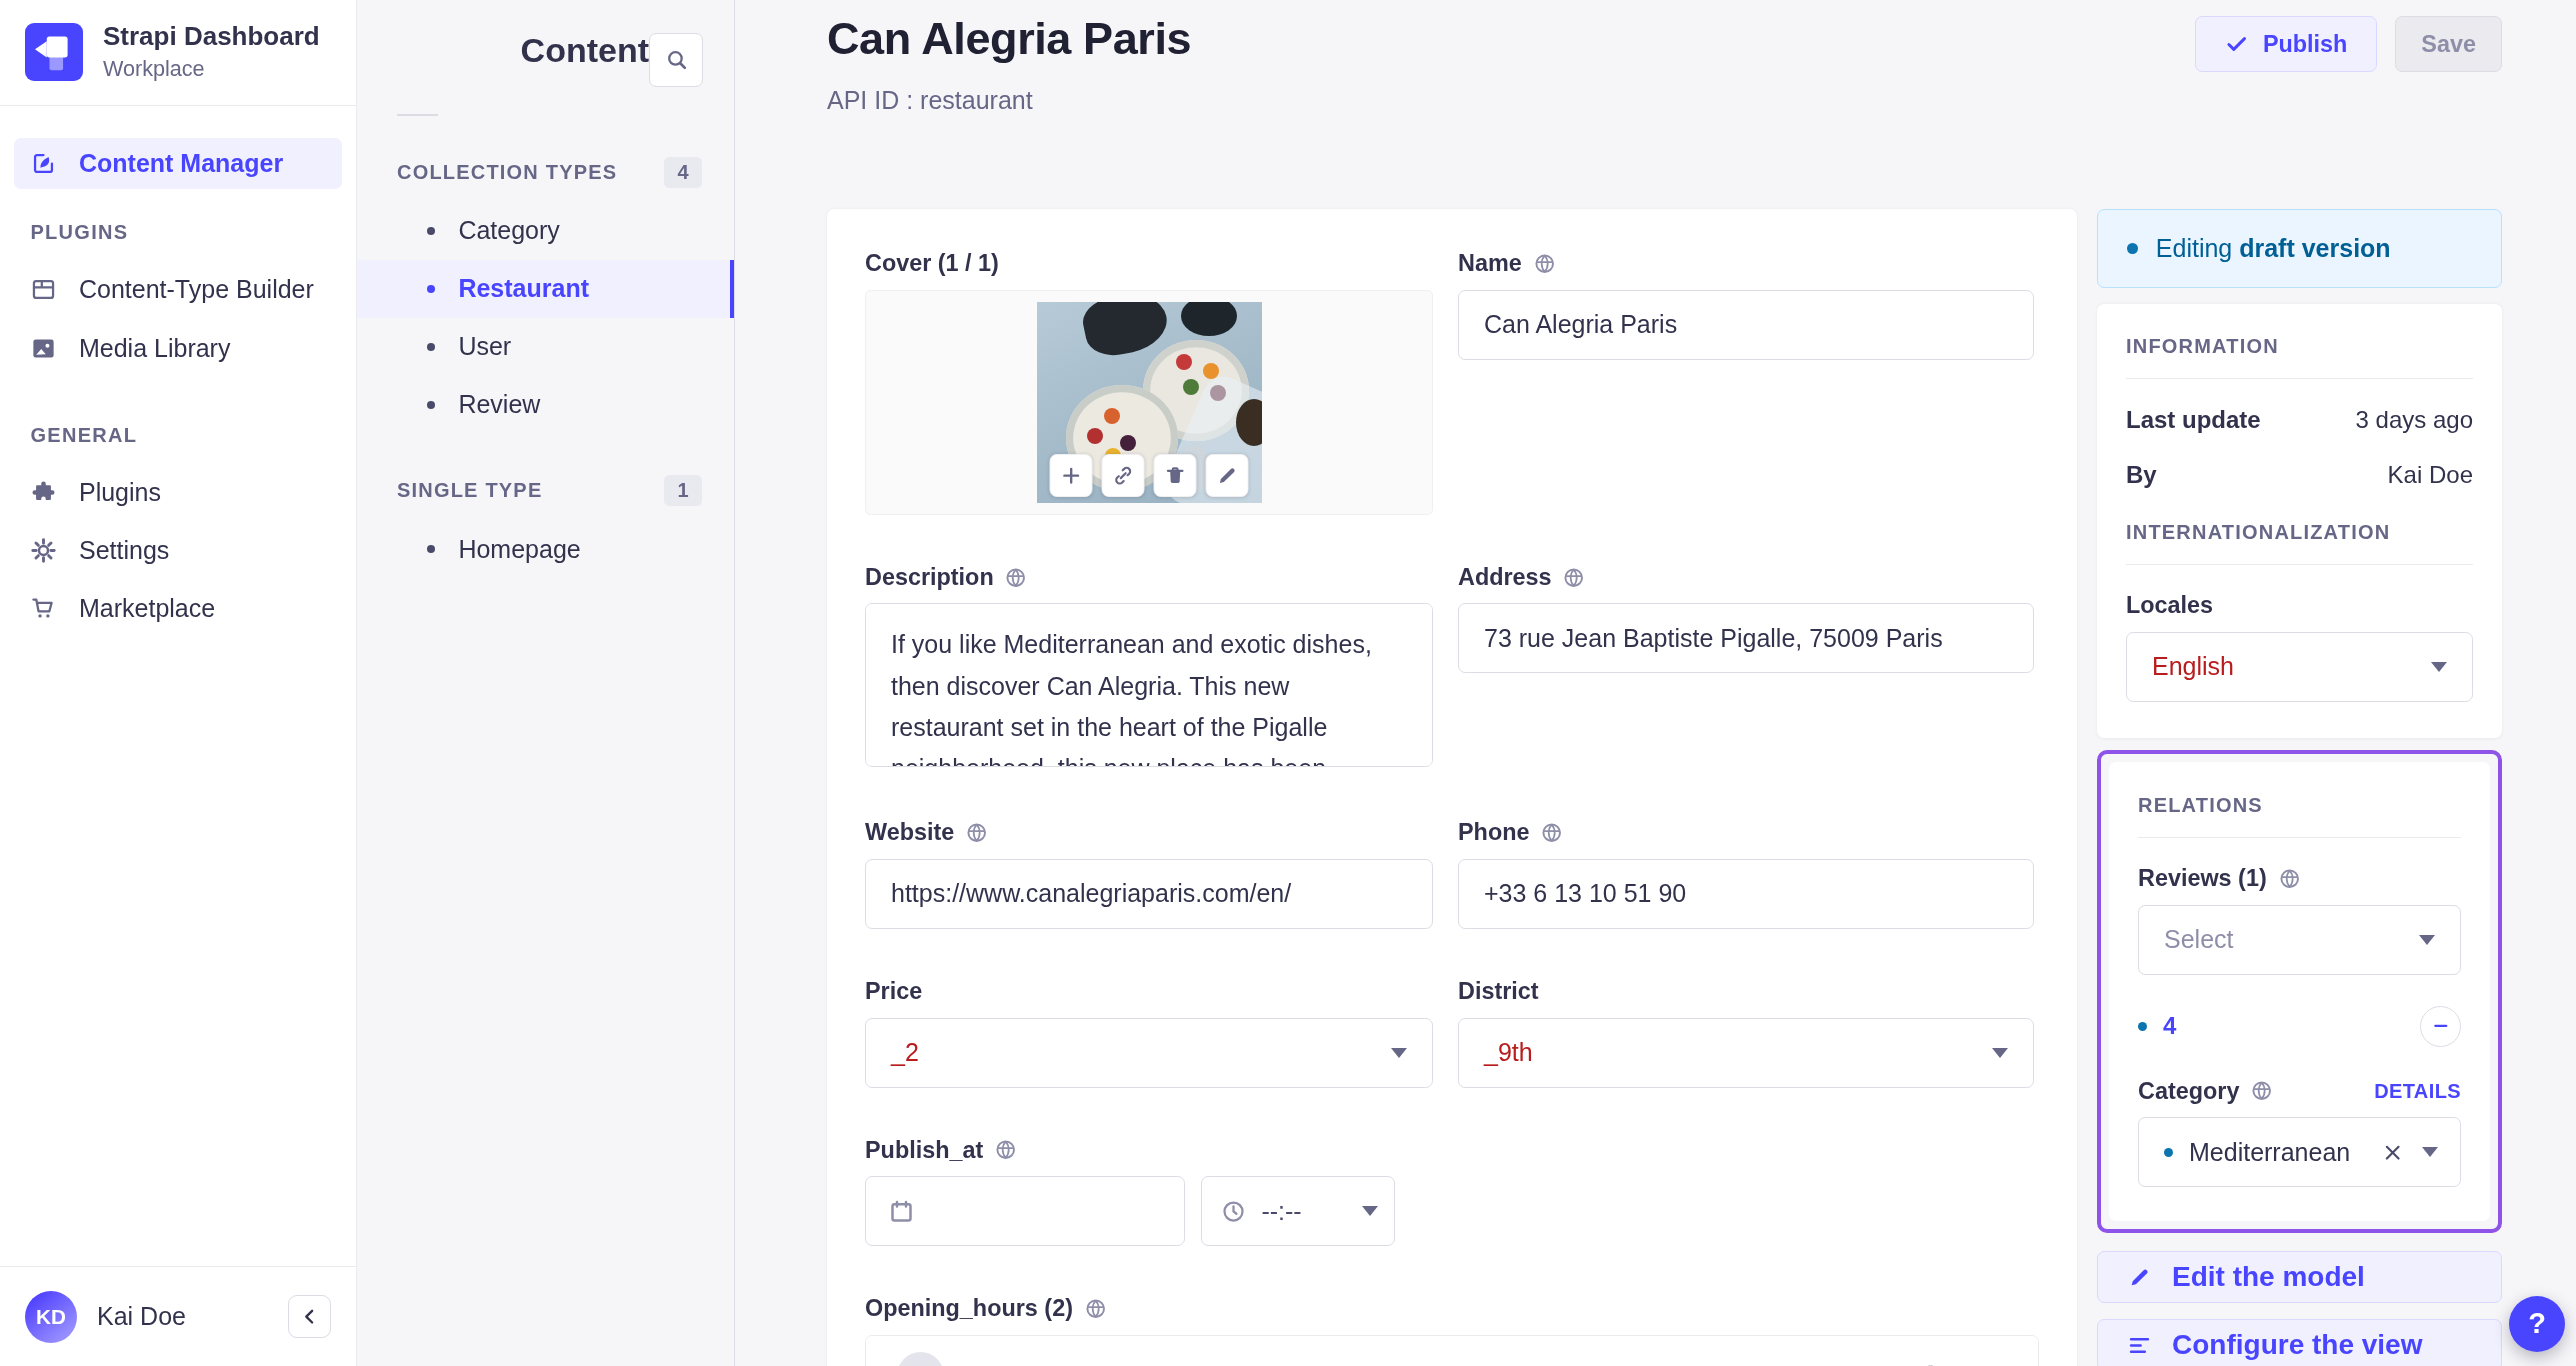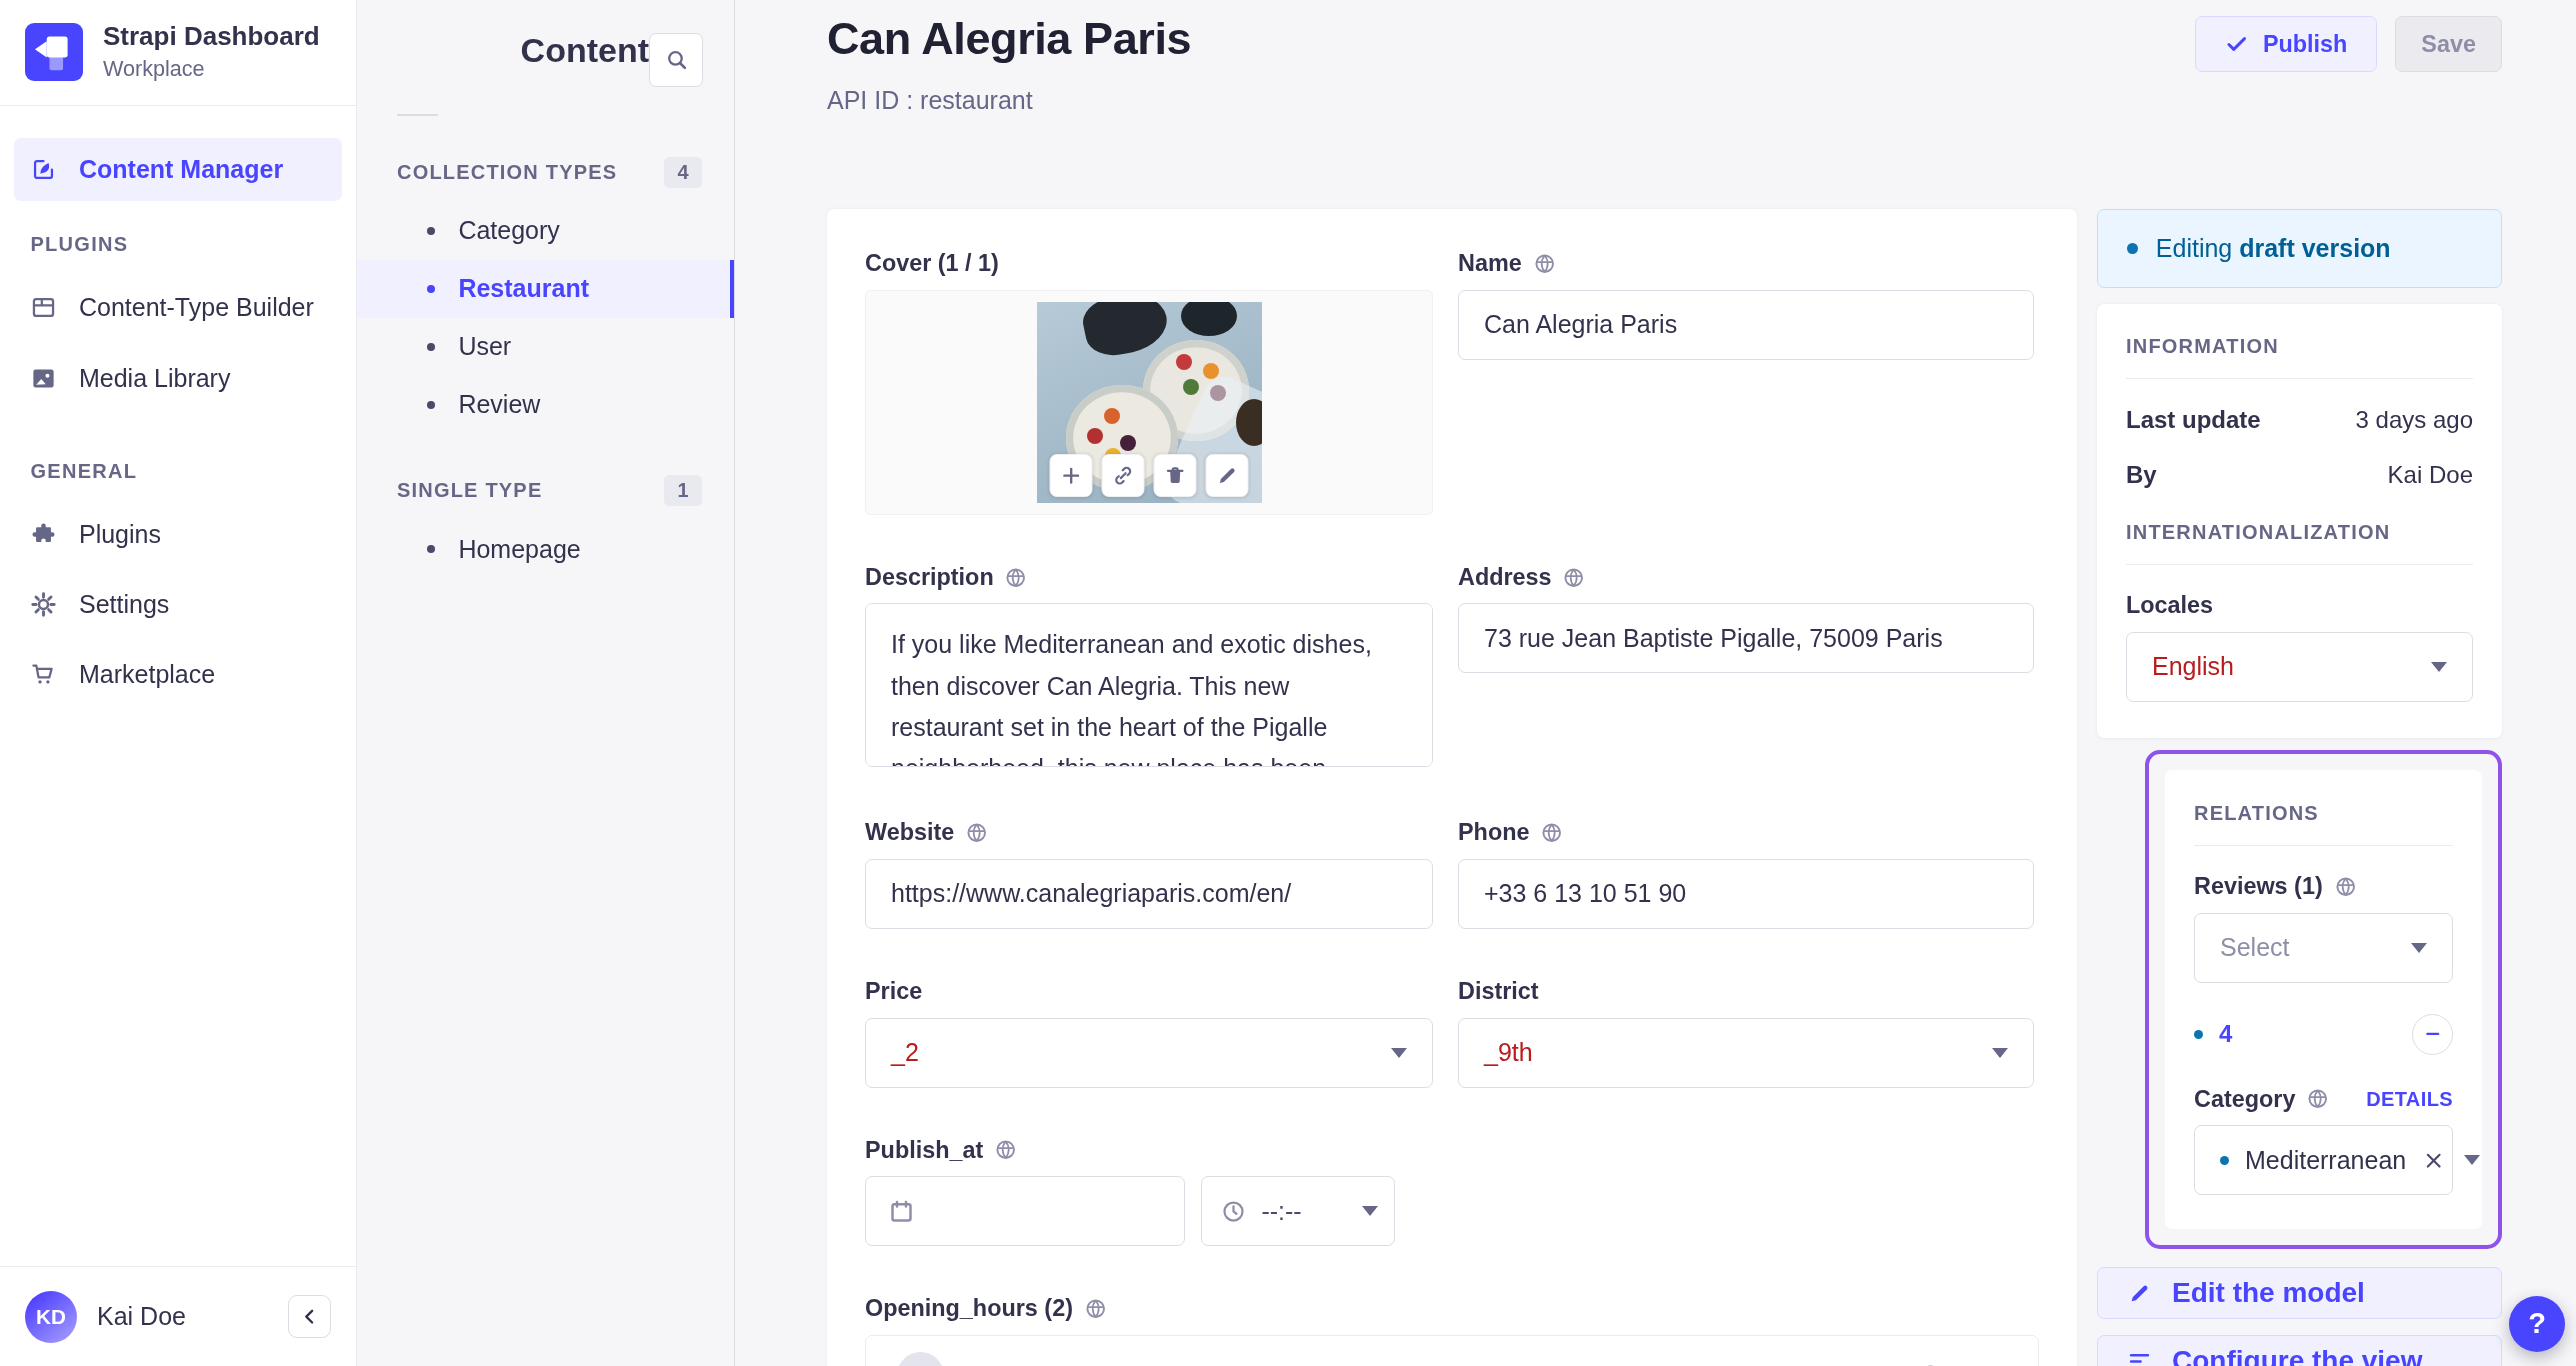--- a/index.html
+++ b/index.html
@@ -10,21 +10,21 @@
   }
   .app { display:flex; width:2576px; height:1366px; }
 
   
   .sidebar { width:357px; background:#fff; border-right:0.9px solid #eaeaef; display:flex; flex-direction:column; flex:0 0 auto; }
   .brand { display:flex; align-items:center; gap:20px; padding:21.6px 25px 23.4px 25px; border-bottom:0.9px solid #eaeaef; }
   .brand-logo { width:58px; height:58px; border-radius:9px; background:#4945ff; flex:0 0 auto; position:relative; overflow:hidden; }
   .brand-title { font-size:26px; font-weight:700; color:#32324d; line-height:1.15; }
   .brand-sub { font-size:21.6px; color:#666687; margin-top:4.5px; }
   .nav { flex:1; padding:32px 14.4px 0 14.4px; }
-  .nav-item { display:flex; align-items:center; gap:21.6px; height:63px; padding:0 16px; border-radius:7.2px; font-size:25px; color:#32324d; margin-bottom:7.2px; cursor:pointer; }
+  .nav-item { display:flex; align-items:center; gap:21.6px; height:51px; padding:0 16px; border-radius:7.2px; font-size:25px; color:#32324d; margin-bottom:7.2px; cursor:pointer; }
   .nav-item svg { flex:0 0 auto; }
   .nav-item.active { background:#f0f0ff; color:#4945ff; font-weight:600; }
   .nav-section-label { font-size:20px; font-weight:700; letter-spacing:1.3px; color:#666687; margin:32px 0 20px 16px; }
   .nav-gap { margin-top:50px; }
   .sidebar-footer { border-top:0.9px solid #eaeaef; padding:23.4px 25px; display:flex; align-items:center; gap:20px; }
   .avatar { width:52px; height:52px; border-radius:50%; background:linear-gradient(140deg,#4b3dff 10%,#9f97ff 90%); color:#fff; font-size:20.7px; font-weight:700; display:flex; align-items:center; justify-content:center; }
   .footer-name { flex:1; font-size:25px; color:#32324d; }
   .collapse-btn { width:43px; height:43px; background:#fff; border:0.9px solid #dcdce4; border-radius:9px; display:flex; align-items:center; justify-content:center; cursor:pointer; }
 
   
@@ -100,21 +100,21 @@
   .status-banner { height:79px; background:#eaf5ff; border:0.9px solid #b8e1ff; border-radius:7.2px; display:flex; align-items:center; gap:18px; padding:0 29px; font-size:25px; color:#006096; }
   .status-dot { width:10.8px; height:10.8px; border-radius:50%; background:#0c75af; flex:0 0 auto; }
   .info-card { margin-top:16px; background:#fff; border-radius:7.2px; padding:31px 29px 36px 29px; box-shadow:0 0.9px 3.6px rgba(33,33,52,.06); }
   .panel-section-label { font-size:20px; font-weight:700; letter-spacing:1.2px; color:#666687; }
   .panel-hr { height:0.9px; background:#eaeaef; margin:20px 0 27px 0; border:none; }
   .kv { display:flex; justify-content:space-between; align-items:center; font-size:24px; color:#32324d; margin-bottom:27px; }
   .kv-key { font-weight:600; }
   .mini-label { font-size:23.4px; font-weight:600; color:#32324d; margin-bottom:12.6px; }
   .i18n-head { margin-top:32px; }
 
-  .relations-wrap { margin-top:12.6px; border:4.5px solid #8e54e9; border-radius:15px; padding:16px;margin-left:48px; }
+  .relations-wrap { margin-top:12.6px; border:4.5px solid #8e54e9; border-radius:10px; padding:8px; }
   .relations-card { background:#fff; border-radius:7.2px; padding:32px 29px 34px 29px; }
   .rel-row { display:flex; justify-content:space-between; align-items:center; margin-top:31px; }
   .rel-count { display:flex; align-items:center; gap:16px; font-size:24px; font-weight:600; color:#4945ff; }
   .rel-count .dot { width:9px; height:9px; border-radius:50%; background:#0c75af; }
   .minus-btn { width:41px; height:41px; border-radius:50%; background:#fff; border:0.9px solid #dcdce4; display:flex; align-items:center; justify-content:center; cursor:pointer; }
   .details-link { font-size:20px; font-weight:700; letter-spacing:0.4px; color:#4945ff; cursor:pointer; }
   .cat-select { margin-top:12.6px; height:70px; border:0.9px solid #dcdce4; border-radius:7.2px; display:flex; align-items:center; gap:16px; padding:0 21.6px 0 25px; cursor:pointer; }
   .cat-select .dot { width:9px; height:9px; border-radius:50%; background:#0c75af; flex:0 0 auto; }
   .cat-select .cat-name { font-size:25px; color:#32324d; flex:1; }
   .cat-right { display:flex; align-items:center; gap:18px; }

